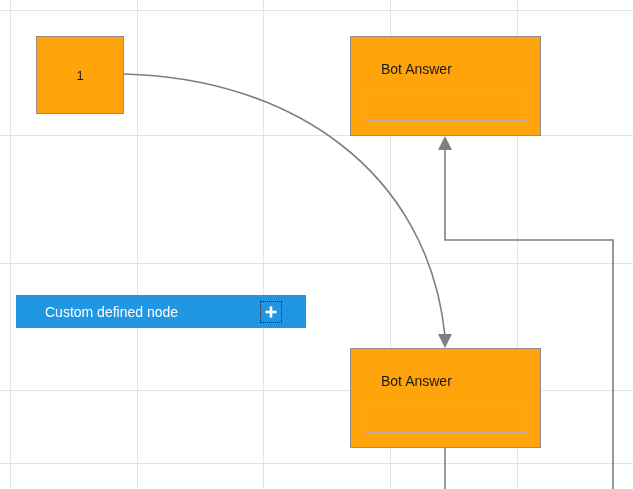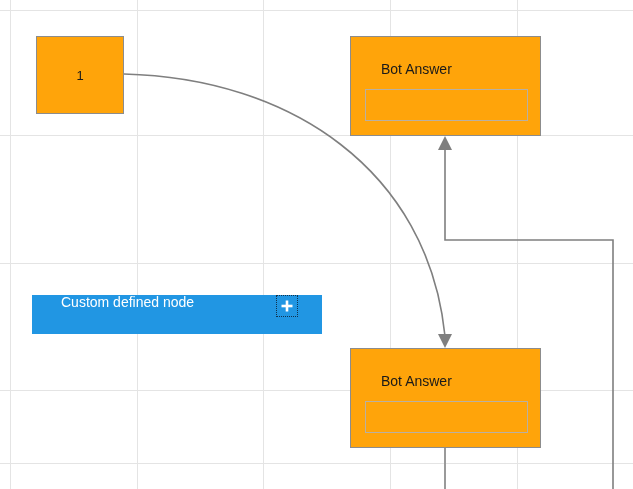--- a/index.html
+++ b/index.html
@@ -80,27 +80,27 @@
     top: 52px;
     width: 163px;
     height: 32px;
     box-sizing: border-box;
     border: 1px solid #b9b0a2;
     background: transparent;
   }
   
   #custom-node-bar {
     position: absolute;
-    left: 32px;
+    left: 16px;
     top: 295px;
     width: 290px;
-    height: 39px;
+    height: 33px;
     background: #2196E3;
     display: flex;
-    align-items: flex-start;
+    align-items: center;
     box-sizing: border-box;
     padding: 0 0 0 29px;
   }
   #custom-node-bar-label {
     color: #ffffff;
     font-size: 14px;
     line-height: 1;
     flex: 1 1 auto;
     white-space: nowrap;
   }

